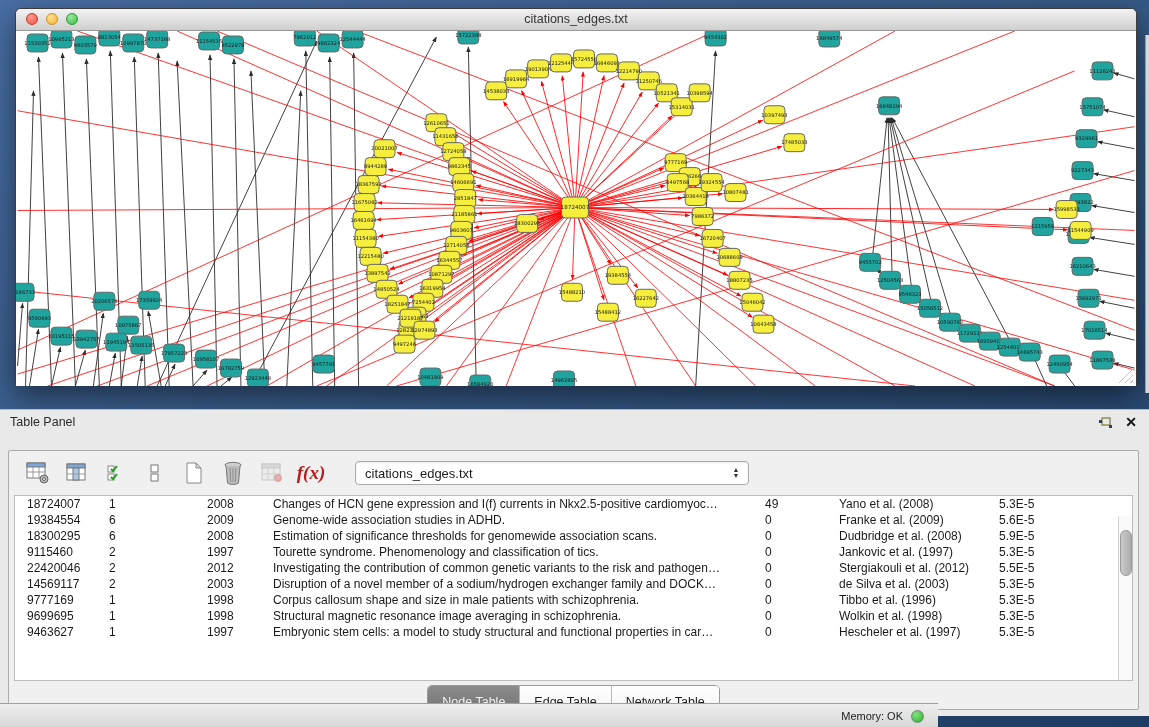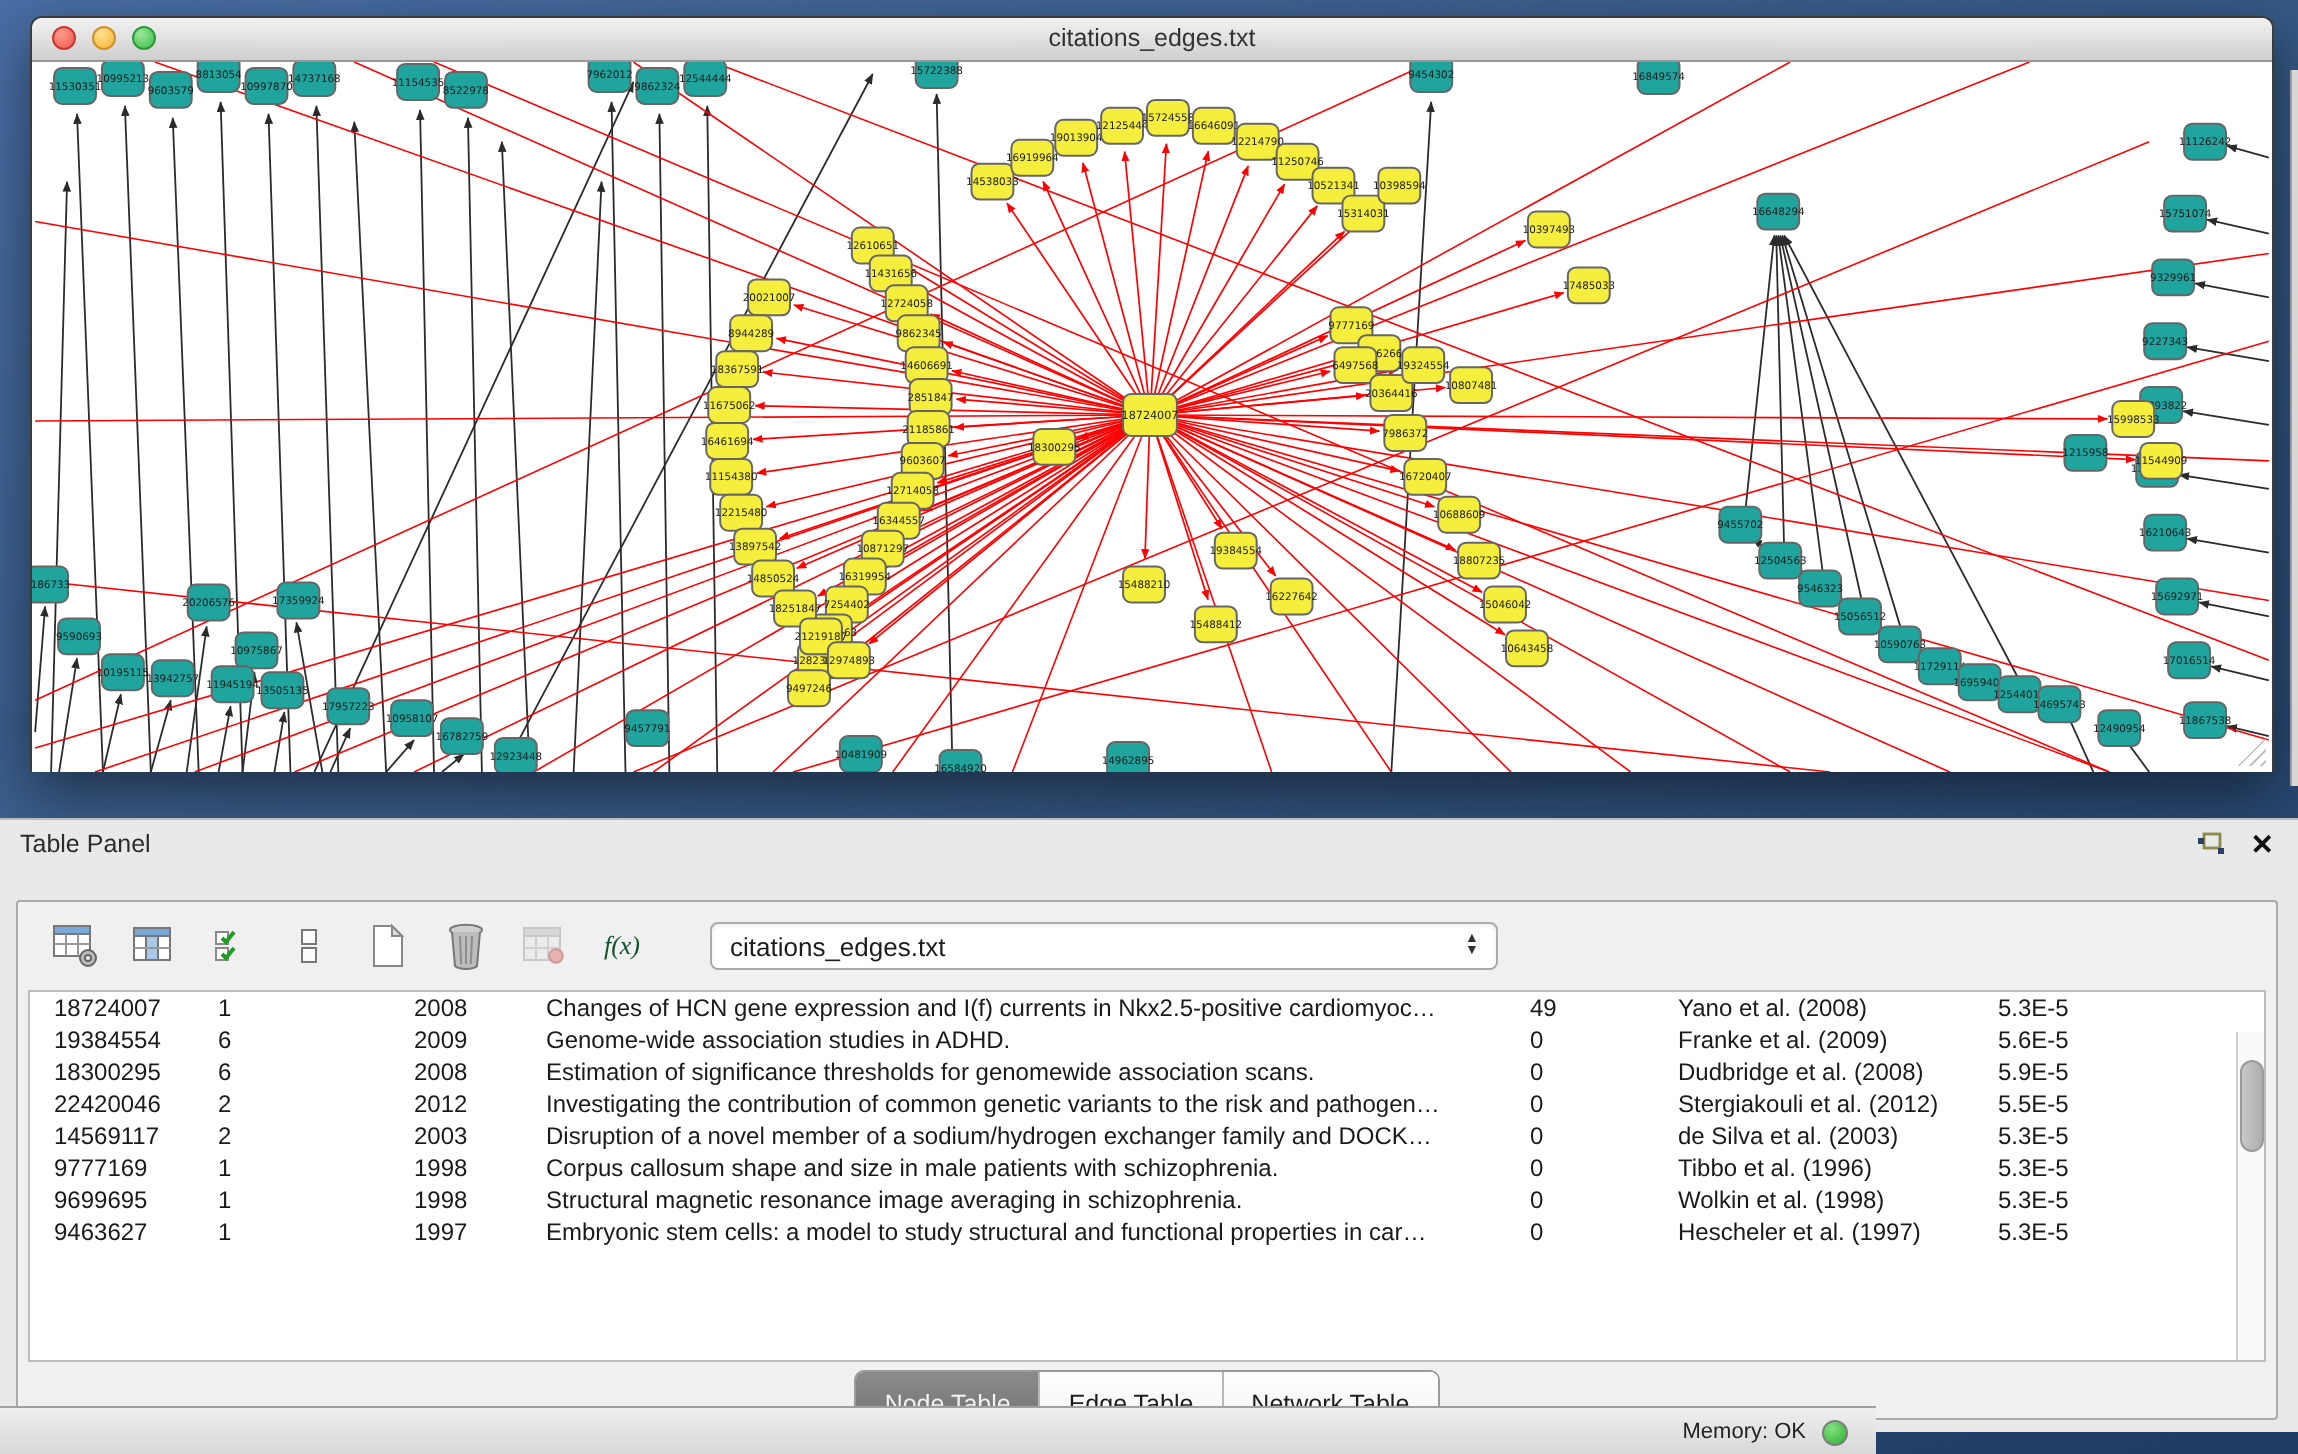--- a/index.html
+++ b/index.html
@@ -28,22 +28,22 @@
   .table-panel{position:absolute;left:0;top:397px;width:1149px;height:306px;
      background:#e9e9e9;border-top:1px solid #bcbcbc;margin-top:12px;}
   .tp-header{height:26px;position:relative;}
   .tp-title{position:absolute;left:10px;top:5px;font-size:12.5px;color:#2b2b2b;}
   .tp-float{position:absolute;right:36px;top:6px;cursor:default;}
   .tp-close{position:absolute;right:12px;top:4px;font-size:14px;font-weight:bold;color:#111;}
   .tp-inner{position:absolute;left:8px;top:40px;width:1131px;height:260px;
      background:#f0f0f0;border:1px solid #ababab;border-radius:2px;box-sizing:border-box;}
   .tp-toolbar{height:44px;display:flex;align-items:center;padding-left:16px;gap:13px;}
   .tbtn{width:26px;height:26px;display:flex;align-items:center;justify-content:center;}
-  .fx{font-family:"Liberation Serif",serif;font-style:italic;font-weight:normal;
-     font-size:13px;color:#14532d;}
+  .fx{font-family:"Liberation Serif",serif;font-style:italic;font-weight:bold;
+     font-size:19px;color:#b91c1c;}
   .combo{margin-left:18px;width:392px;height:22px;background:#fff;
      border:1px solid #ababab;border-radius:4px;display:flex;align-items:center;
      box-shadow:inset 0 1px 2px rgba(0,0,0,.08);}
   .combo-text{flex:1;padding-left:9px;font-size:13px;color:#1c1c1c;}
   .combo-arrows{width:16px;display:flex;flex-direction:column;align-items:center;
      line-height:6px;font-size:7px;color:#333;padding-right:4px;}
   
   .grid-wrap{position:relative;margin:0 5px;height:184px;background:#fff;
      border:1px solid #bdbdbd;overflow:hidden;}
   table.grid{border-collapse:collapse;table-layout:fixed;width:1105px;font-size:12px;}
@@ -620,20 +620,31 @@
               <td>6</td>
               <td>2008</td>
               <td>Estimation of significance thresholds for genomewide association scans.</td>
               <td>0</td>
               <td>Dudbridge et al. (2008)</td>
               <td>5.9E-5</td>
               <td></td>
             </tr>
         <tr>
               <td></td>
+              <td>9115460</td>
+              <td>2</td>
+              <td>1997</td>
+              <td>Tourette syndrome. Phenomenology and classification of tics.</td>
+              <td>0</td>
+              <td>Jankovic et al. (1997)</td>
+              <td>5.3E-5</td>
+              <td></td>
+            </tr>
+        <tr>
+              <td></td>
               <td>22420046</td>
               <td>2</td>
               <td>2012</td>
               <td>Investigating the contribution of common genetic variants to the risk and pathogen…</td>
               <td>0</td>
               <td>Stergiakouli et al. (2012)</td>
               <td>5.5E-5</td>
               <td></td>
             </tr>
         <tr>

